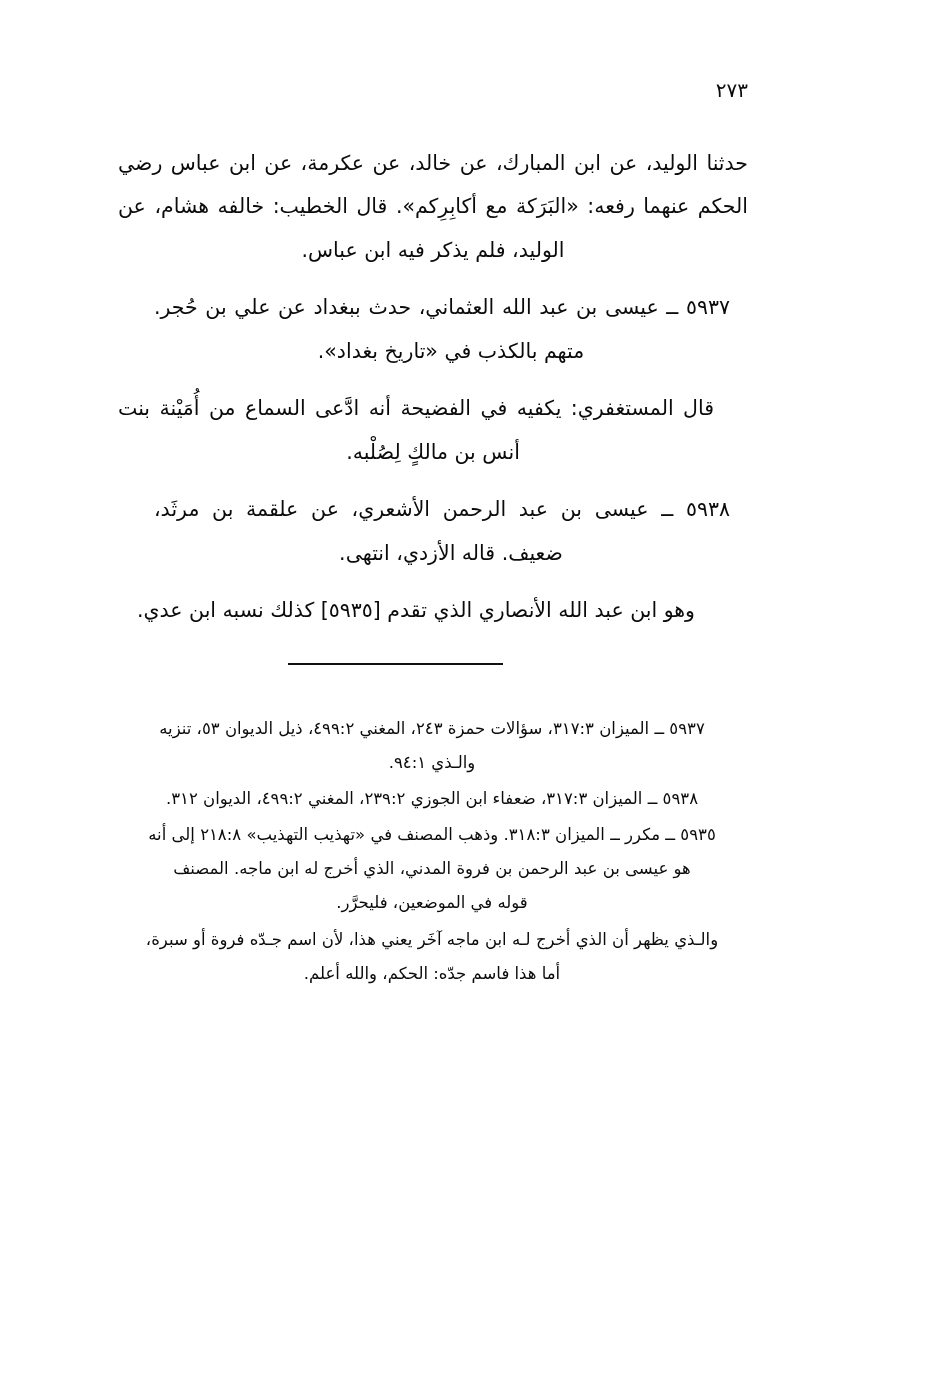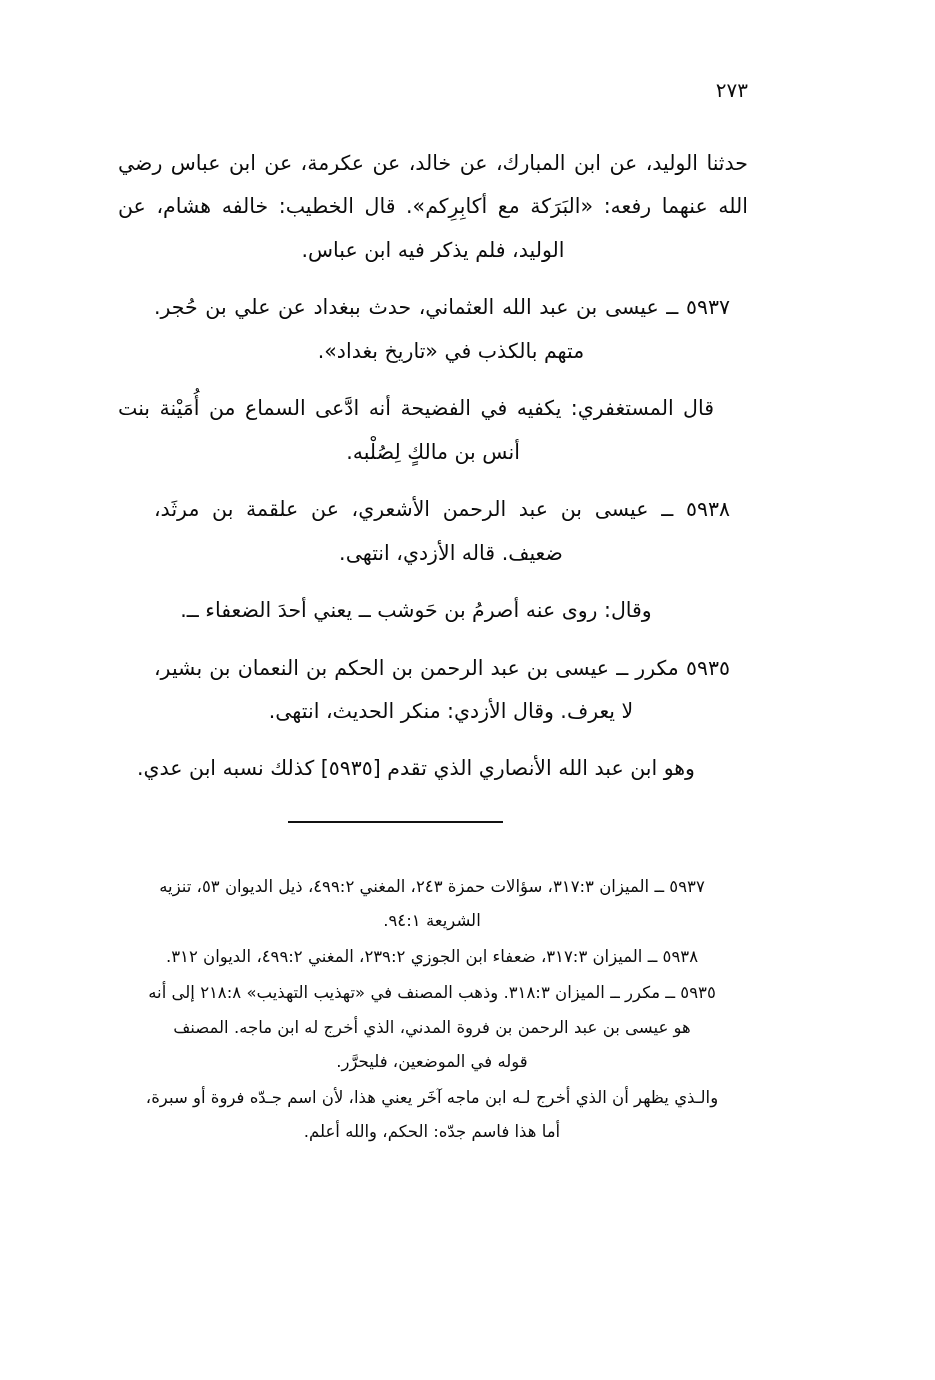--- a/index.html
+++ b/index.html
@@ -84,35 +84,33 @@
   }
 </style>
 </head>
 <body>
 
 <div class="page">
 
   <div class="page-number">٢٧٣</div>
 
   <div class="body-text">
-    <p class="para no-indent">حدثنا الوليد، عن ابن المبارك، عن خالد، عن عكرمة، عن ابن عباس رضي الله عنهما رفعه: «البَرَكة مع أكابِرِكم». قال الخطيب: خالفه هشام، عن الوليد، فلم يذكر فيه ابن عباس.</p>
+    <p class="para no-indent">حدثنا الوليد، عن ابن المبارك، عن خالد، عن عكرمة، عن ابن عباس رضي الحكم عنهما رفعه: «البَرَكة مع أكابِرِكم». قال الخطيب: خالفه هشام، عن الوليد، فلم يذكر فيه ابن عباس.</p>
     <p class="para entry">٥٩٣٧ ــ عيسى بن عبد الله العثماني، حدث ببغداد عن علي بن حُجر. متهم بالكذب في «تاريخ بغداد».</p>
     <p class="para">قال المستغفري: يكفيه في الفضيحة أنه ادَّعى السماع من أُمَيْنة بنت أنس بن مالكٍ لِصُلْبه.</p>
     <p class="para entry">٥٩٣٨ ــ عيسى بن عبد الرحمن الأشعري، عن علقمة بن مرثَد، ضعيف. قاله الأزدي، انتهى.</p>
-    <p class="para">وقال: روى عنه أصرمُ بن حَوشب ــ يعني أحدَ الضعفاء ــ.</p>
-    <p class="para entry">٥٩٣٥ مكرر ــ عيسى بن عبد الرحمن بن الحكم بن النعمان بن بشير، لا يعرف. وقال الأزدي: منكر الحديث، انتهى.</p>
     <p class="para last">وهو ابن عبد الله الأنصاري الذي تقدم [٥٩٣٥] كذلك نسبه ابن عدي.</p>
   </div>
 
   <div class="rule"></div>
 
   <div class="footnotes">
     <div class="fn-block">
       <p class="fn">٥٩٣٧ ــ الميزان ٣١٧:٣، سؤالات حمزة ٢٤٣، المغني ٤٩٩:٢، ذيل الديوان ٥٣، تنزيه</p>
-      <p class="fn-cont">الشريعة ٩٤:١.</p>
+      <p class="fn-cont">والـذي ٩٤:١.</p>
     </div>
     <div class="fn-block">
       <p class="fn">٥٩٣٨ ــ الميزان ٣١٧:٣، ضعفاء ابن الجوزي ٢٣٩:٢، المغني ٤٩٩:٢، الديوان ٣١٢.</p>
     </div>
     <div class="fn-block">
       <p class="fn">٥٩٣٥ ــ مكرر ــ الميزان ٣١٨:٣. وذهب المصنف في «تهذيب التهذيب» ٢١٨:٨ إلى أنه</p>
       <p class="fn-cont">هو عيسى بن عبد الرحمن بن فروة المدني، الذي أخرج له ابن ماجه. المصنف</p>
       <p class="fn-cont">قوله في الموضعين، فليحرَّر.</p>
     </div>
     <div class="fn-block">

